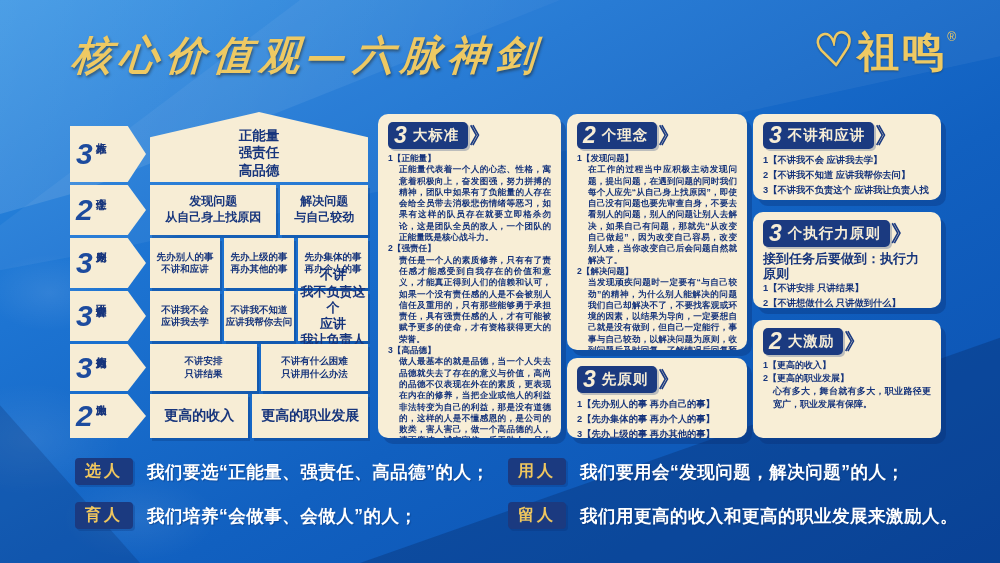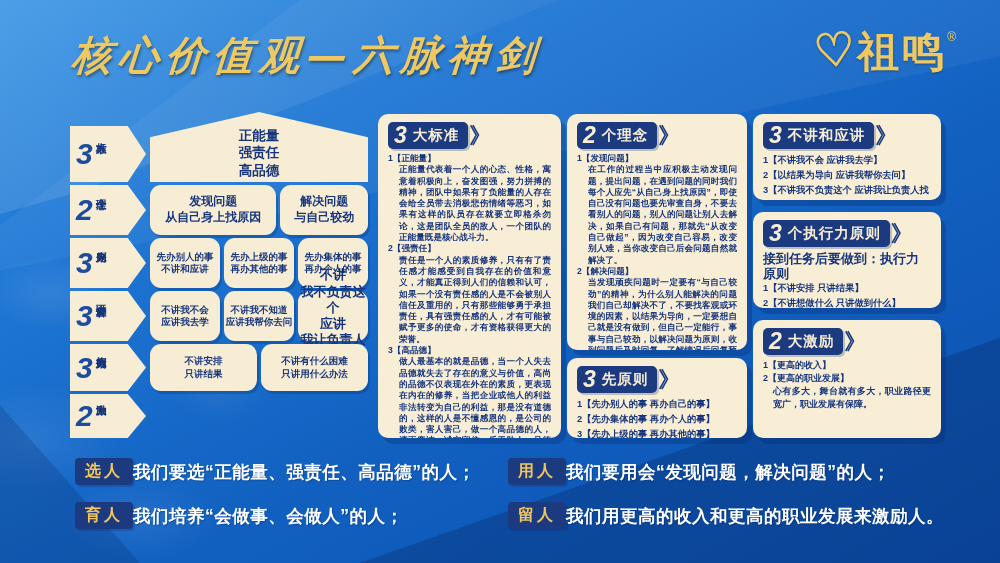--- a/index.html
+++ b/index.html
@@ -33,21 +33,21 @@
   
   .matrix { position:absolute; left:70px; top:112px; width:298px; }
   .mrow { display:flex; align-items:stretch; margin-bottom:3px; }
   .mlabel { width:76px; flex:0 0 76px; position:relative; background:#f7edd5;
     clip-path:polygon(0 0,76% 0,100% 50%,76% 100%,0 100%);
     display:flex; align-items:center; padding:0 20px 0 6px; }
   .mnum { font-size:30px; font-weight:bold; font-style:italic; color:#1d4b9e; line-height:1; margin-right:3px; }
   .mtext { writing-mode:vertical-lr; text-orientation:upright; font-size:10.5px; font-weight:bold;
     color:#17357c; line-height:12px; height:40px; letter-spacing:0.5px; }
   .mcells { flex:1; display:flex; gap:4px; margin-left:4px; }
-  .mcell { background:#f7edd5; border-radius:11px; flex:1; display:flex; align-items:center;
+  .mcell { background:#f7edd5; border-radius:0; flex:1; display:flex; align-items:center;
     justify-content:center; text-align:center; color:#17357c; font-weight:bold;
     white-space:pre-line; box-shadow:2px 3px 0 rgba(8,45,110,0.28); }
   .r1 { height:70px; } .r2 { height:50px; } .r3 { height:50px; }
   .r4 { height:50px; } .r5 { height:47px; } .r6 { height:44px; }
   .r1 .mlabel { height:56px; align-self:flex-end; }
   .house { clip-path:polygon(50% 0,100% 36%,100% 100%,0 100%,0 36%); border-radius:0;
     font-size:13.5px; line-height:1.3; padding-top:12px; box-shadow:none; }
   .r2 .mcell { font-size:12px; line-height:1.3; }
   .r2 .c1 { flex:1.18; } .r2 .c2 { flex:0.82; }
   .r3 .mcell, .r4 .mcell, .r5 .mcell { font-size:9.5px; line-height:1.3; }
@@ -77,21 +77,21 @@
   .oneline .cbody-line { font-size:9.3px; line-height:15px; font-weight:bold; display:flex; }
   .preamble { font-size:13px; line-height:15px; font-weight:bold; }
   .card-c3c .cbody { font-size:9px; line-height:13px; }
   .card-c3c .ib { padding-left:10px; }
 
   
   .footer { position:absolute; left:75px; top:458px; width:880px;
     display:grid; grid-template-columns:433px 1fr; row-gap:17px; }
   .fitem { display:flex; align-items:center; }
   .fbadge { background:#1b3a80; color:#f0c75e; font-weight:bold; font-size:16px;
-    padding:3px 10px; border-radius:4px; letter-spacing:3px;
+    padding:3px 10px; border-radius:4px; margin-right:14px; letter-spacing:3px;
     box-shadow:2px 2px 0 rgba(8,45,110,0.25); white-space:nowrap; }
   .ftext { color:#ffffff; font-weight:bold; font-size:17.5px; letter-spacing:0.5px;
     text-shadow:1px 1px 1px rgba(8,40,100,0.4); white-space:nowrap; }
 </style>
 </head>
 <body>
 
 <div class="stage">
   <div class="bg-layer bg-sheen"></div>
   <div class="bg-layer bg-band"></div>
@@ -177,20 +177,24 @@
         <div class="mcell">不讲有什么困难
 只讲用什么办法</div>
       </div>
     </div>
 
     <div class="mrow r6">
       <div class="mlabel">
         <span class="mnum">2</span>
         <span class="mtext">大激励</span>
       </div>
+      <div class="mcells">
+        <div class="mcell c1">更高的收入</div>
+        <div class="mcell c2">更高的职业发展</div>
+      </div>
     </div>
   </div>
 
   <div class="card card-c1">
     <div class="chead">
       <div class="chbar">
         <span class="chnum">3</span>
         <span class="chtitle">大标准</span>
       </div>
       <span class="chev">》</span>
@@ -275,21 +279,21 @@
         <span class="chtitle">不讲和应讲</span>
       </div>
       <span class="chev">》</span>
     </div>
     <div class="cbody-line">
         <span>1</span>
         <span>【不讲我不会 应讲我去学】</span>
       </div>
     <div class="cbody-line">
         <span>2</span>
-        <span>【以结果为导向 应讲我帮你去问】</span>
+        <span>【不讲我不知道 应讲我帮你去问】</span>
       </div>
     <div class="cbody-line">
         <span>3</span>
         <span>【不讲我不负责这个 应讲我让负责人找你】</span>
       </div>
   </div>
 
   <div class="card card-c3b oneline">
     <div class="chead">
       <div class="chbar">

